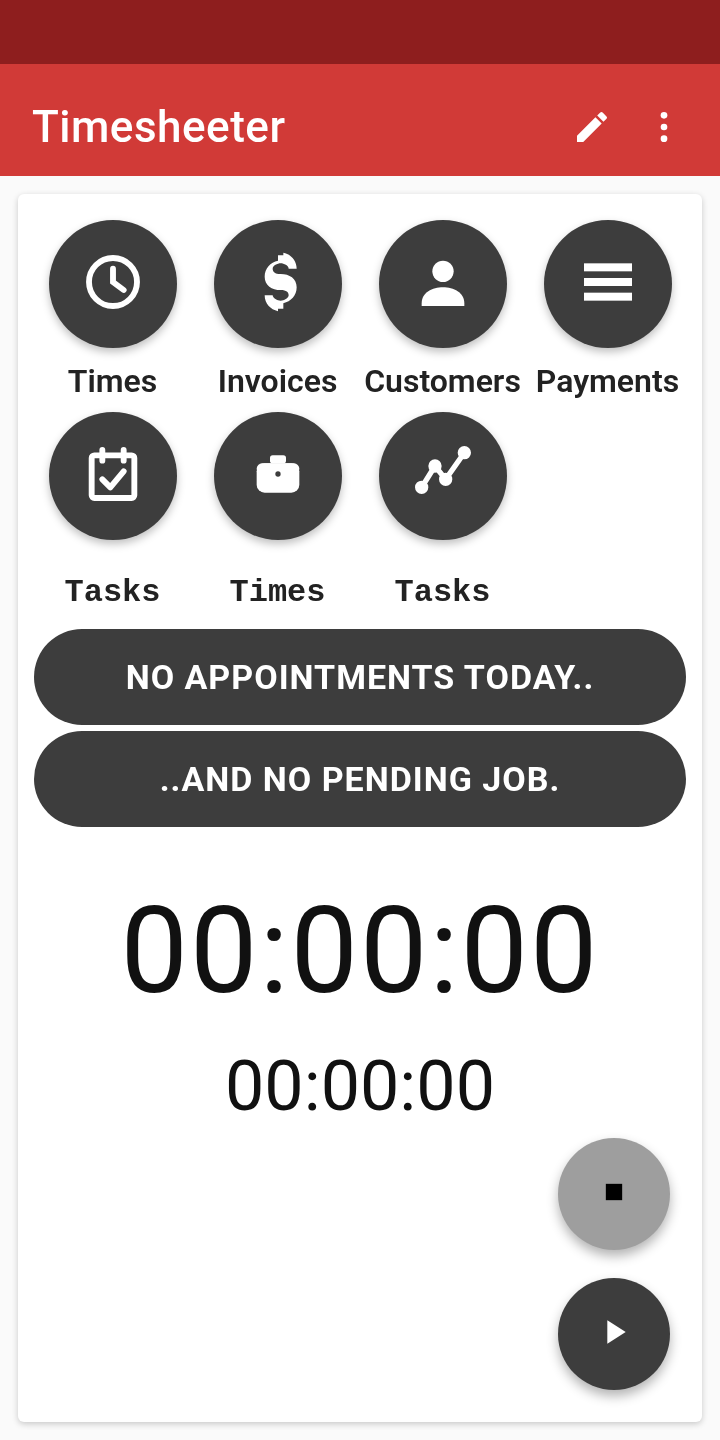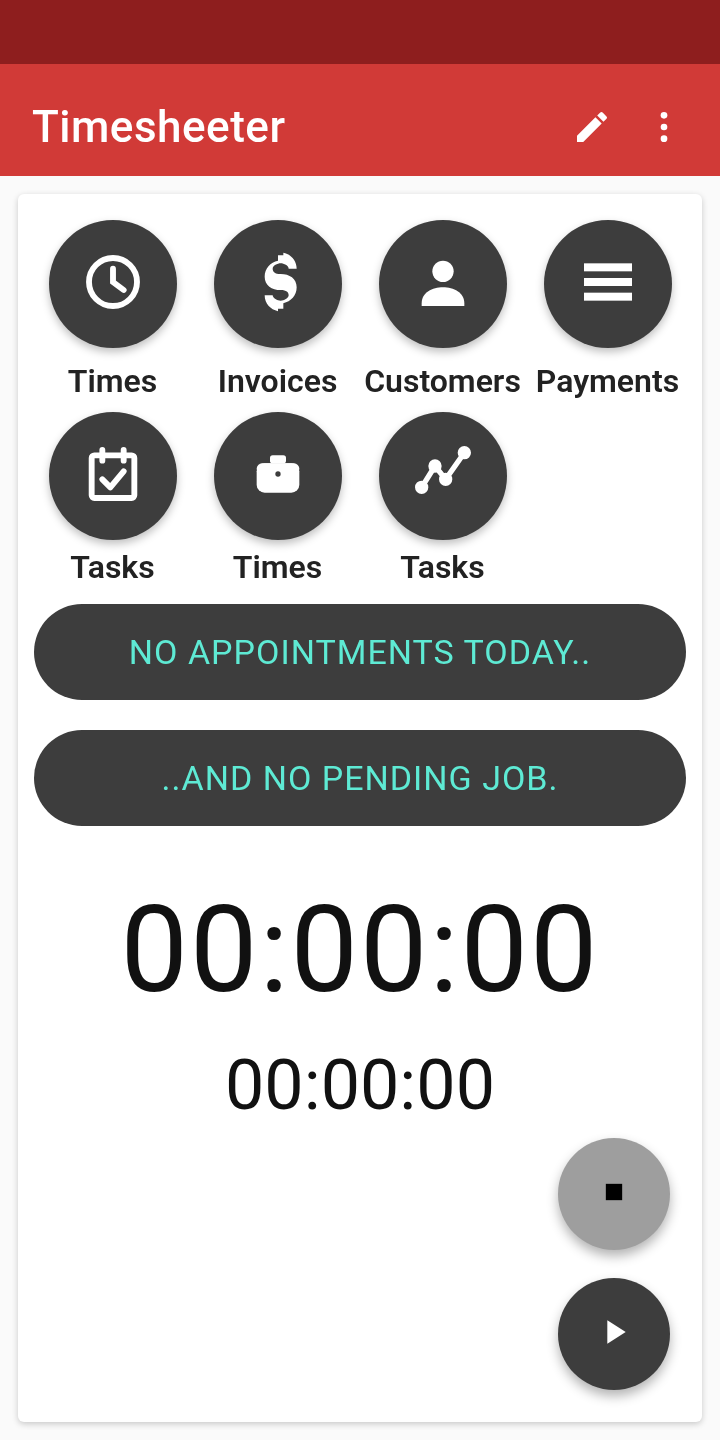--- a/index.html
+++ b/index.html
@@ -6,22 +6,22 @@
   html, body { width: 720px; height: 1440px; font-family: Roboto, "Segoe UI", Arial, sans-serif; background:#fafafa; overflow:hidden; }
   .status-bar   { height: 64px;  background:#8e1e1e; }
   .toolbar      { height: 112px; background:#d13a37; display:flex; align-items:center; padding:14px 20px 0 32px; color:#fff; }
   .toolbar-title{ flex:1; font-size:44px; font-weight:500; letter-spacing:0.5px; }
   .toolbar-icon { width:72px; height:72px; display:flex; align-items:center; justify-content:center; cursor:pointer; }
   .main         { margin:18px; background:#fff; border-radius:6px; box-shadow:0 2px 6px rgba(0,0,0,.2); height:calc(1440px - 64px - 112px - 36px); position:relative; padding-top:18px;}
   .grid         { display:grid; grid-template-columns:repeat(4,1fr); gap:0; padding:0 12px; }
   .grid-item    { display:flex; flex-direction:column; align-items:center; cursor:pointer; padding:8px 0 4px 0; }
   .grid-item .circle { width:128px; height:128px; border-radius:50%; background:#3d3d3d; display:flex; align-items:center; justify-content:center; color:#fff; box-shadow:0 4px 8px rgba(0,0,0,.25);}
   .grid-item .label  { font-size:32px; font-weight:600; color:#222; margin-top:14px; }
-  .row2 .grid-item .label { margin-top:8px; }
-  .status-pill  { margin:14px 16px 0 16px; background:#3d3d3d; color:#5eead4; border-radius:60px; height:96px; display:flex; align-items:center; justify-content:center; font-size:34px; font-weight:400; letter-spacing:1px; cursor:pointer; }
+  .row2 .grid-item .label { margin-top:34px;font-family:Liberation Mono, monospace; }
+  .status-pill  { margin:14px 16px 0 16px; background:#3d3d3d; color:#ffffff; border-radius:60px; height:96px; display:flex; align-items:center; justify-content:center; font-size:34px; font-weight:700; letter-spacing:1px; cursor:pointer; }
   .timer-large  { text-align:center; font-size:120px; font-weight:400; letter-spacing:2px; color:#111; margin-top:54px; font-variant-numeric: tabular-nums; }
   .timer-small  { text-align:center; font-size:70px;  font-weight:400; color:#111; margin-top:24px; font-variant-numeric: tabular-nums; }
   .fab          { position:absolute; right:32px; width:112px; height:112px; border-radius:50%; display:flex; align-items:center; justify-content:center; box-shadow:0 6px 12px rgba(0,0,0,.3); cursor:pointer; }
   .fab-stop     { bottom:172px; background:#9e9e9e; }
   .fab-play     { bottom:32px;  background:#3d3d3d; }
 </style>
 </head>
 <body>
 
 <div class="status-bar"></div>
@@ -127,21 +127,21 @@
               <circle cx="13" cy="14" r="1.5" fill="#fff"></circle>
               <circle cx="20" cy="4" r="1.5" fill="#fff"></circle>
             </svg>
       </span>
         </div>
       <div class="label">Tasks</div>
     </div>
   </div>
 
   <div class="status-pill">NO APPOINTMENTS TODAY..</div>
-  <div class="status-pill" style="margin-top:30px">..AND NO PENDING JOB.</div>
+  <div class="status-pill" style="margin-top:6px">..AND NO PENDING JOB.</div>
 
   <div class="timer-large">00:00:00</div>
   <div class="timer-small">00:00:00</div>
 
   <div class="fab fab-stop">
     <span>
       <svg width="28" height="28" viewBox="0 0 24 24" fill="#000">
           <rect x="5" y="5" width="14" height="14"></rect>
         </svg>
     </span>

